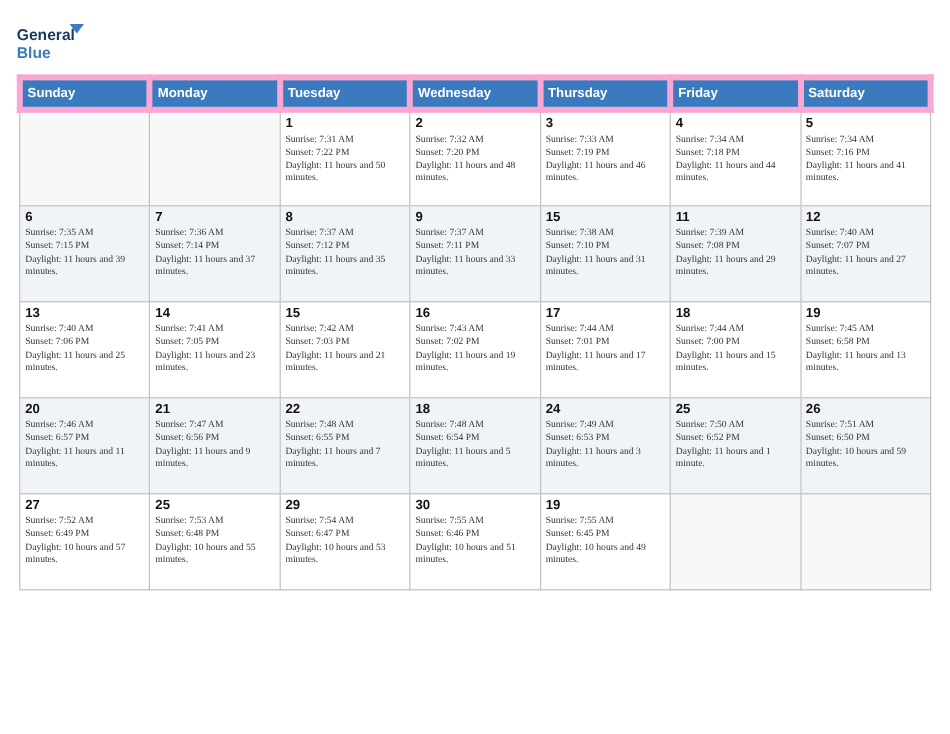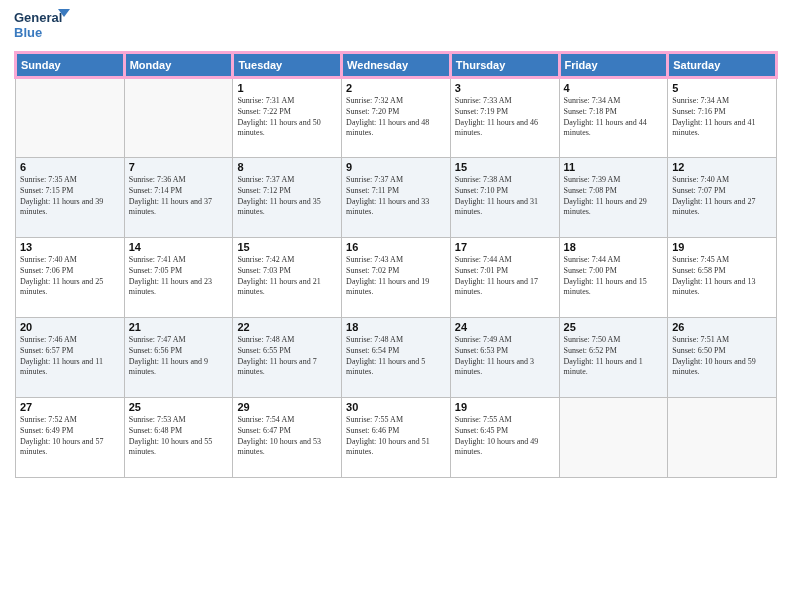--- a/index.html
+++ b/index.html
@@ -6,21 +6,21 @@
     body {
       width: 792px;
       height: 612px;
       font-family: Arial, sans-serif;
       background: #fff;
       overflow: hidden;
     }
     .page {
       width: 792px;
       height: 612px;
-      padding: 7px 14px;
+      padding: 18px 14px;
       background: #fff;
     }
     .header {
       display: flex;
       justify-content: space-between;
       align-items: flex-start;
       margin-bottom: 6px;
     }
     .logo {
       display: flex;
@@ -45,21 +45,21 @@
       width: 100%;
       border-collapse: collapse;
       table-layout: fixed;
     }
     thead tr th {
       background: #3a7abf;
       color: #fff;
       font-size: 11px;
       font-weight: bold;
       padding: 5px 4px;
-      border: 3px solid #f9a8d4;
+      border: 5px solid #f9a8d4;
       text-align: left;
     }
     tbody tr td {
       border: 1px solid #c0c0c0;
       vertical-align: top;
       padding: 3px 4px;
       font-size: 8.5px;
       color: #222;
       height: 80px;
       background: #fff;

